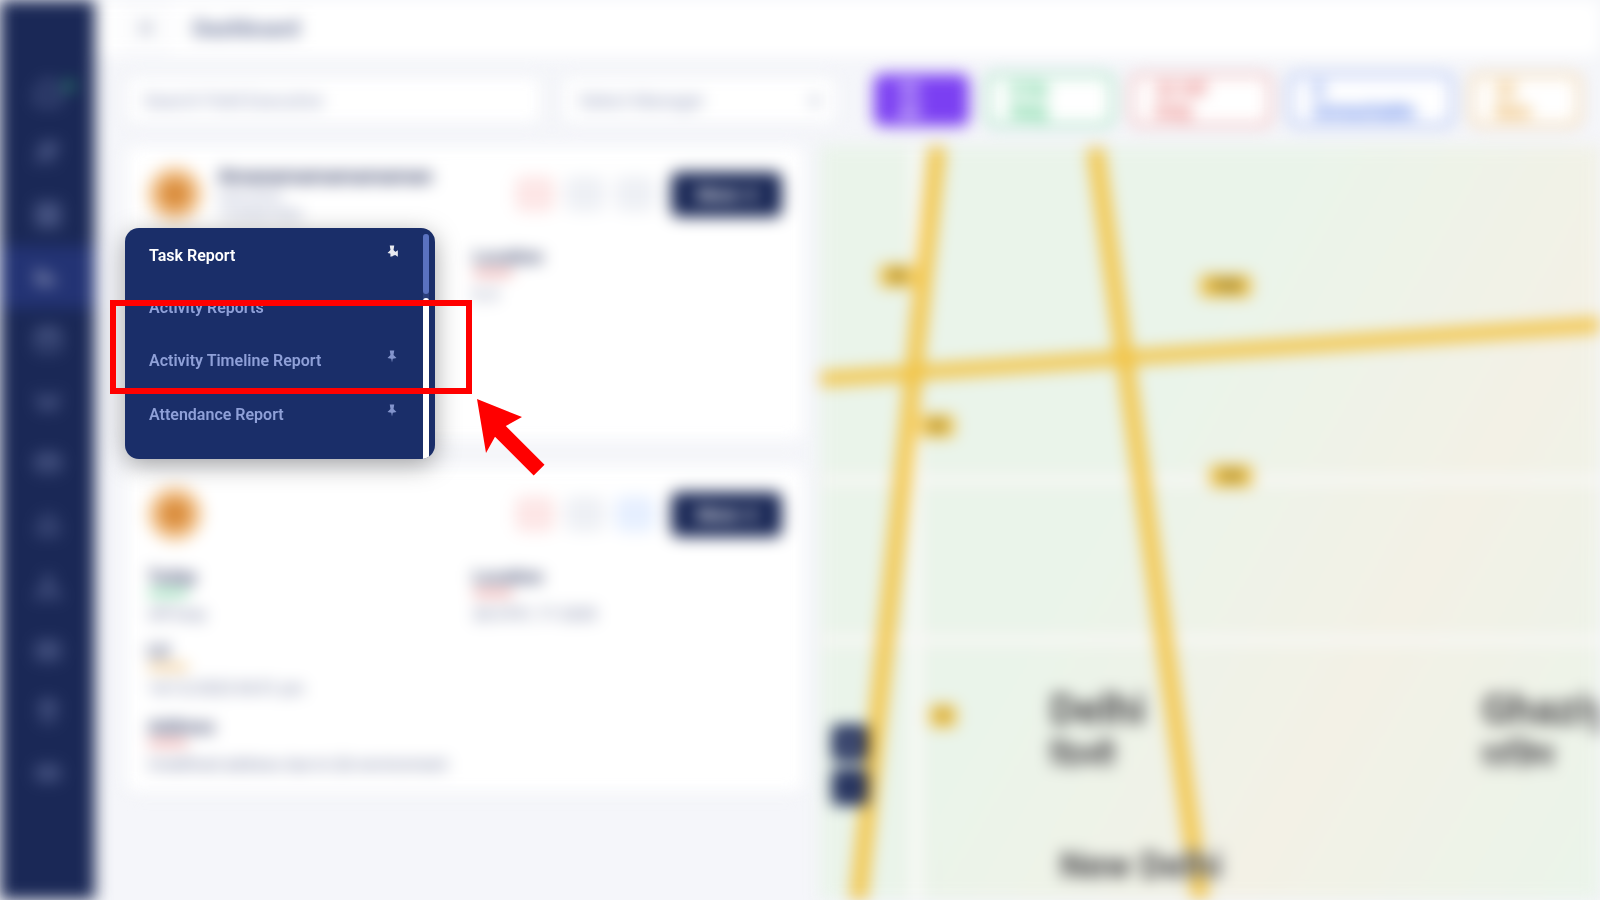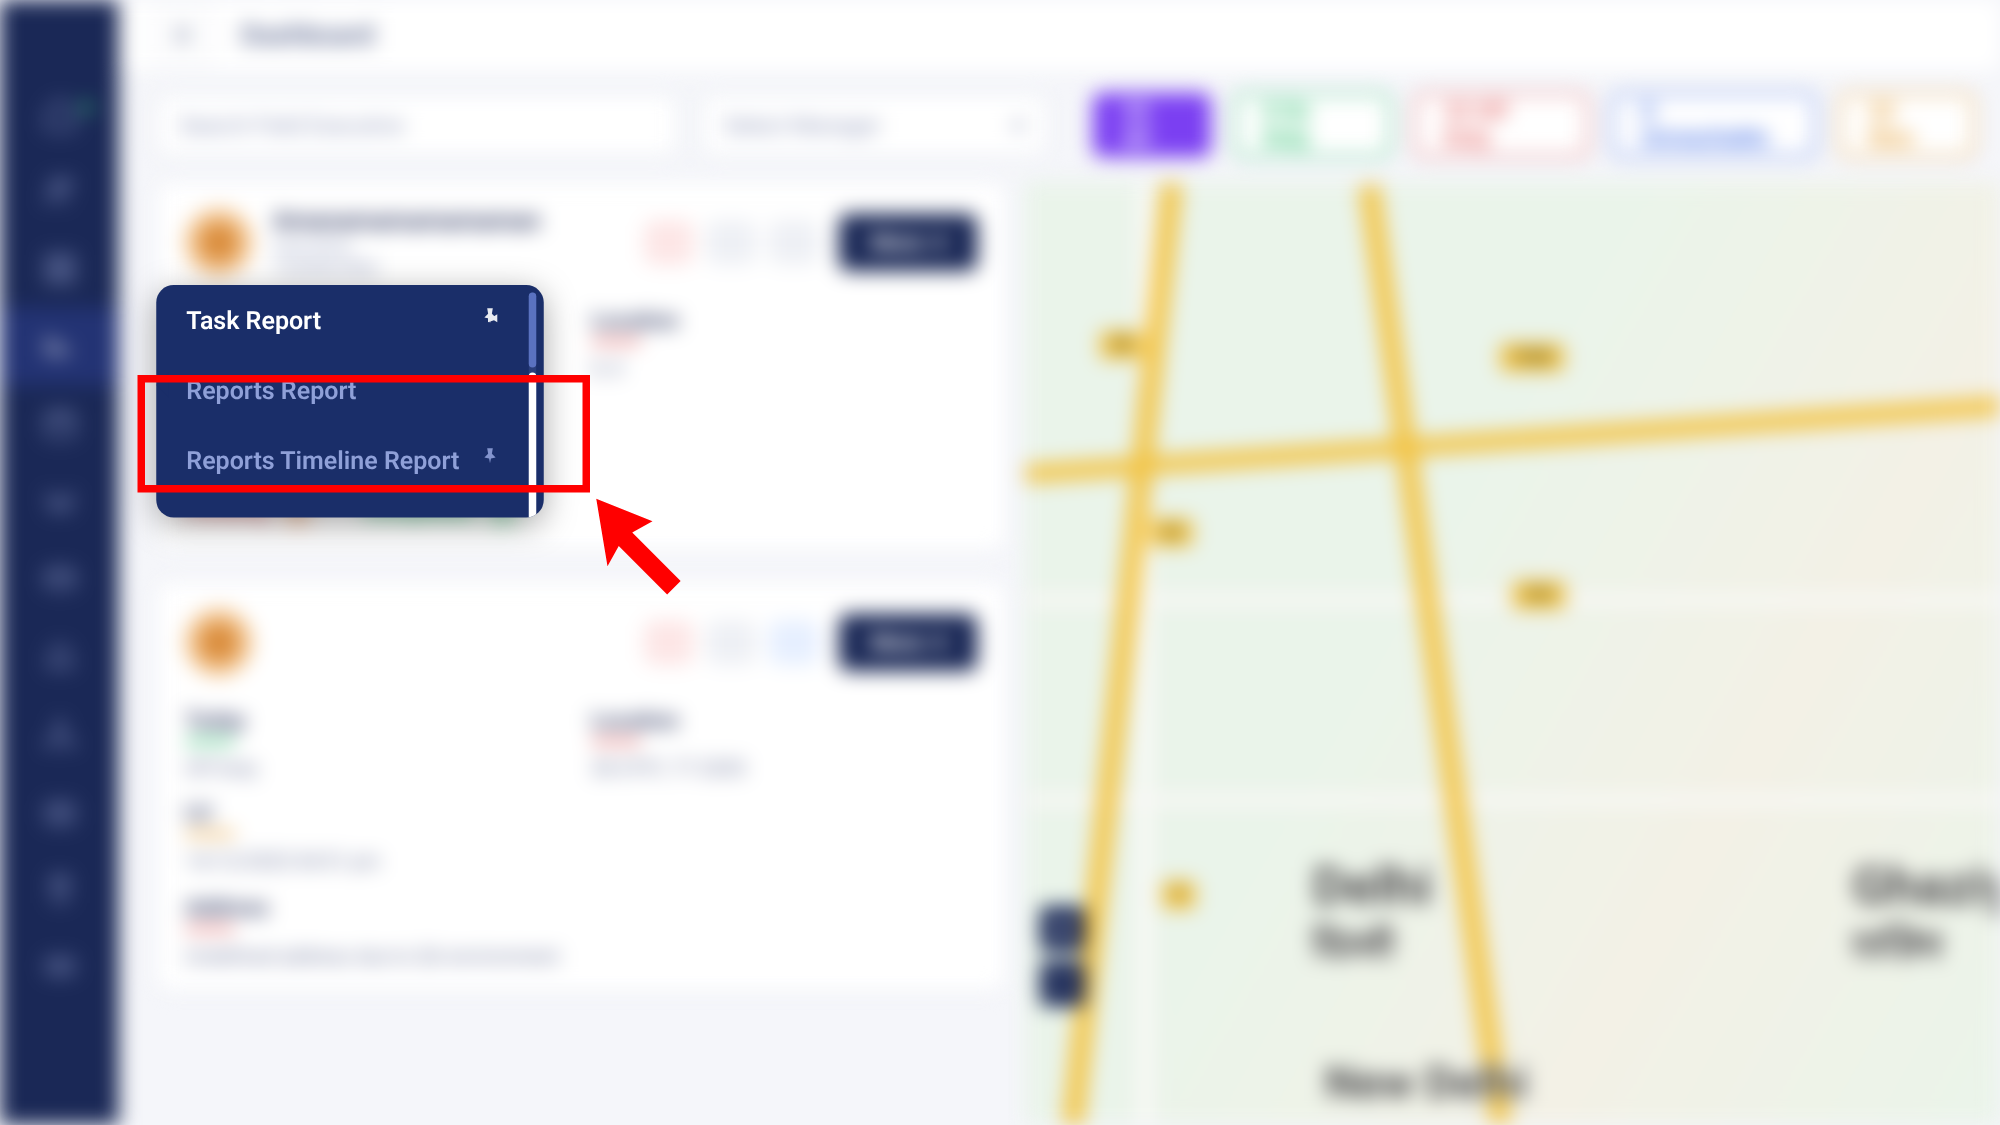--- a/index.html
+++ b/index.html
@@ -147,21 +147,21 @@
     border:10px solid transparent;border-right-color:#1a2e69;
   }
   .popover .hdr{
     padding:20px 24px; color:#fff; font-size:22px; font-weight:800;
   }
   .popover .list{
     position:relative; padding:0 10px 18px 0;
   }
   .popover .item{
     display:flex;align-items:center;justify-content:space-between;
-    padding:16px 24px; color:#8fa0d8; font-size:20px; font-weight:600;
+    padding:16px 24px; color:#8fa0d8; font-size:16px; font-weight:600;
     cursor:pointer;
   }
   .popover .item.active{color:#fff;}
   .popover .item .pin{color:inherit;opacity:.9;}
   .popover .scrolltrack{
     position:absolute;right:6px;top:6px;bottom:18px;width:6px;
     background:#2a3e7a;border-radius:3px;
   }
   .popover .scrollthumb{
     position:absolute;right:6px;top:6px;width:6px;height:60px;
@@ -411,31 +411,39 @@
       <div class="item active">
         <span>Task Report</span>
         <span class="pin">
           <svg viewBox="0 0 24 24" fill="currentColor">
               <path d="M14 3l7 7-4 1-3 6-3-3-6 6 6-6-3-3 6-3 1-4z" transform="rotate(45 12 12)"></path>
               <path d="M9 2h6l-1 6 4 4-5 1-1 5-1-5-5-1 4-4z"></path>
             </svg>
         </span>
       </div>
       <div class="item">
-        <span>Reports Report</span>
+        <span>Activity Reports</span>
         <span class="pin" style="visibility:hidden">.</span>
       </div>
       <div class="item">
-        <span>Reports Timeline Report</span>
+        <span>Activity Timeline Report</span>
         <span class="pin">
           <svg viewBox="0 0 24 24" fill="currentColor">
               <path d="M9 2h6l-1 6 4 4-5 1-1 5-1-5-5-1 4-4z"></path>
             </svg>
         </span>
       </div>
+      <div class="item">
+        <span>Attendance Report</span>
+        <span class="pin">
+          <svg viewBox="0 0 24 24" fill="currentColor">
+              <path d="M9 2h6l-1 6 4 4-5 1-1 5-1-5-5-1 4-4z"></path>
+            </svg>
+        </span>
+      </div>
     </div>
   </div>
 
   <div class="highlight-box" style="left:110px; top:300px; width:350px; height:82px;"></div>
 
   <div class="arrow-cursor" style="left:468px; top:390px;">
     <svg viewBox="0 0 100 100">
       <polygon points="10,10 60,30 42,40 85,83 73,95 30,52 20,70" fill="#ff0000"></polygon>
     </svg>
   </div>

